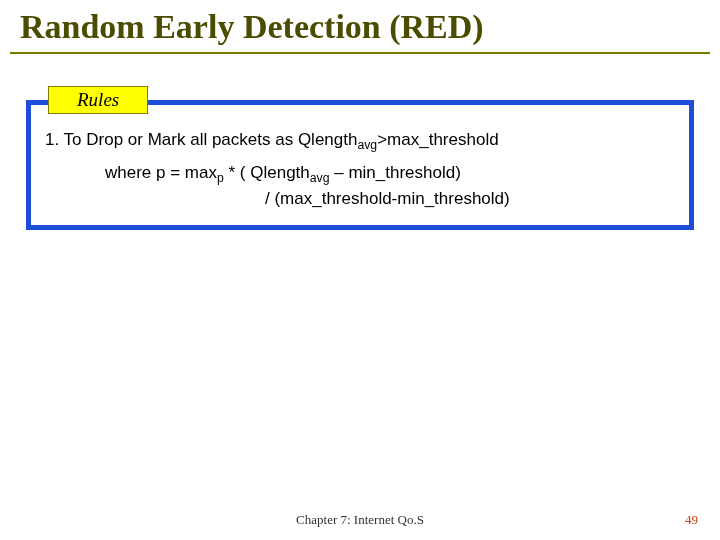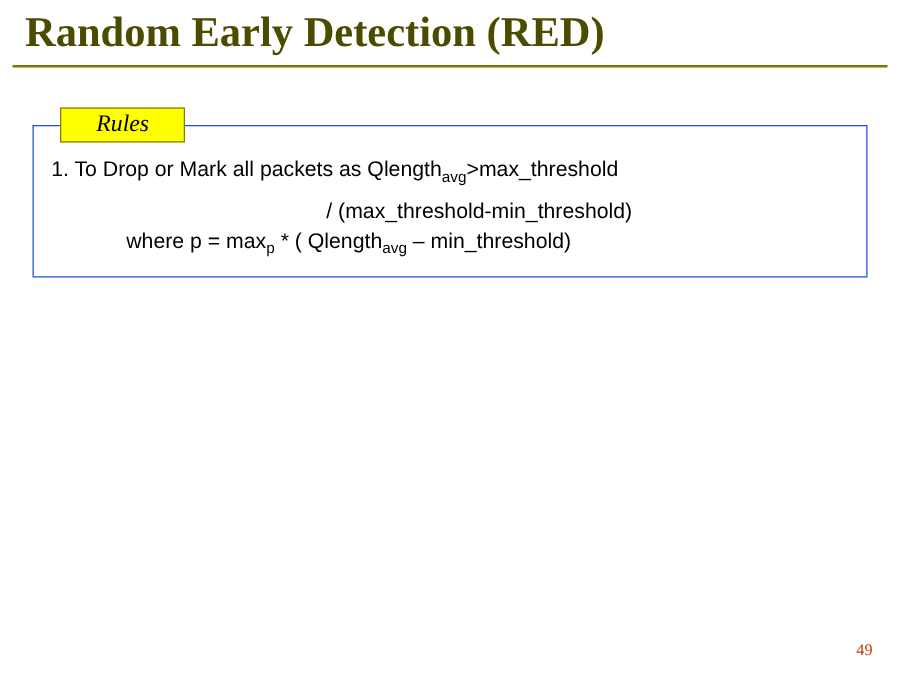--- a/index.html
+++ b/index.html
@@ -51,21 +51,21 @@
     left: 22px;
     background: #ffff00;
     border: 1px solid #808000;
     font-family: Garamond, "Times New Roman", serif;
     font-style: italic;
     font-size: 19px;
     padding: 2px 28px;
     z-index: 2;
   }
   .rules-box {
-    border: 1px solid #1d4ed8;
+    border: 5px solid #1d4ed8;
     padding: 20px 14px 14px 14px;
     font-size: 17px;
     line-height: 1.75;
   }
   .rules-box .where {
     margin: 4px 0 0 60px;
     line-height: 1.4;
   }
   sub {
     font-size: 0.72em;
@@ -101,23 +101,24 @@
   <div class="title-underline"></div>
 
 
   <div class="rules-wrap">
     <div class="rules-label">Rules</div>
     <div class="rules-box">
       <div>
         <span>1. To Drop or Mark all packets as Qlength</span><sub>avg</sub><span>&gt;max_threshold</span>
       </div>
       <div class="where">
-        <div style="margin-left:160px;">/ (max_threshold-min_threshold)</div>
         <div>
           <span>where p = max</span><sub>p</sub><span> * ( Qlength</span><sub>avg</sub><span> – min_threshold)</span>
         </div>
+        <div style="margin-left:160px;">/ (max_threshold-min_threshold)</div>
       </div>
     </div>
   </div>
 
+  <div class="footer-center">Chapter 7: Internet Qo.S</div>
   <div class="footer-right">49</div>
 
 </div>
 
 </body></html>

